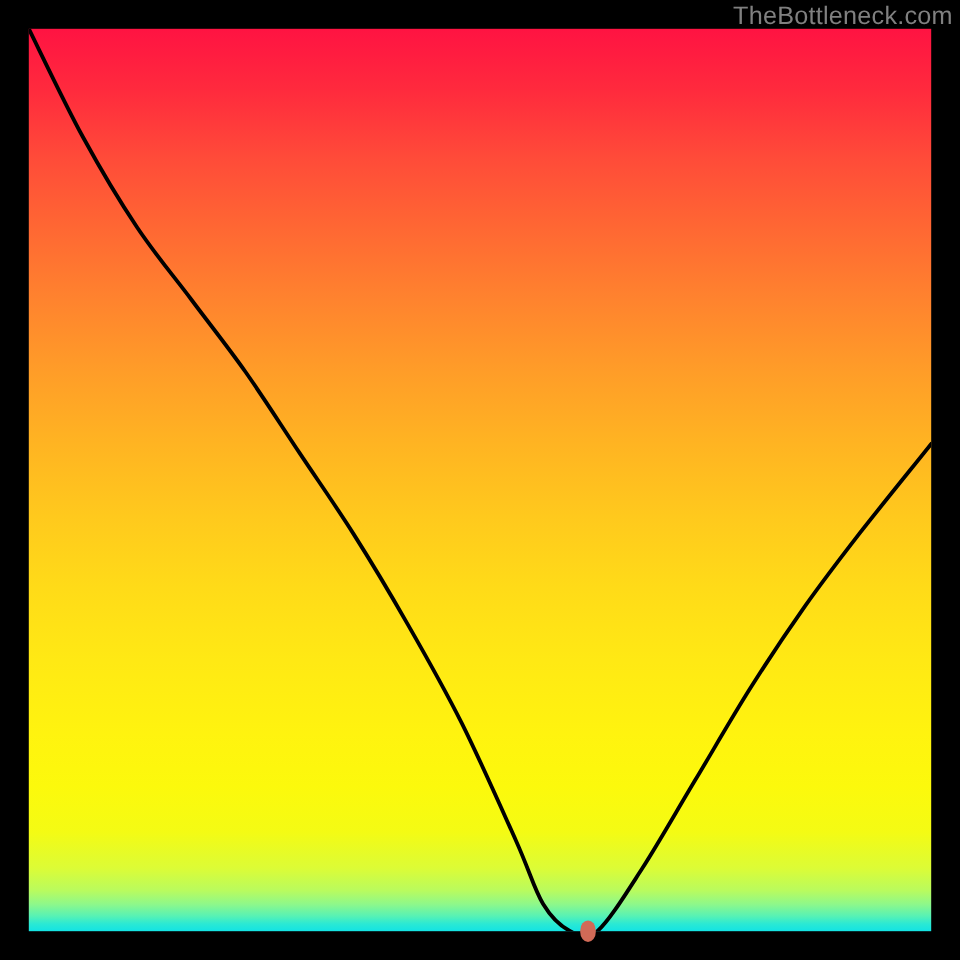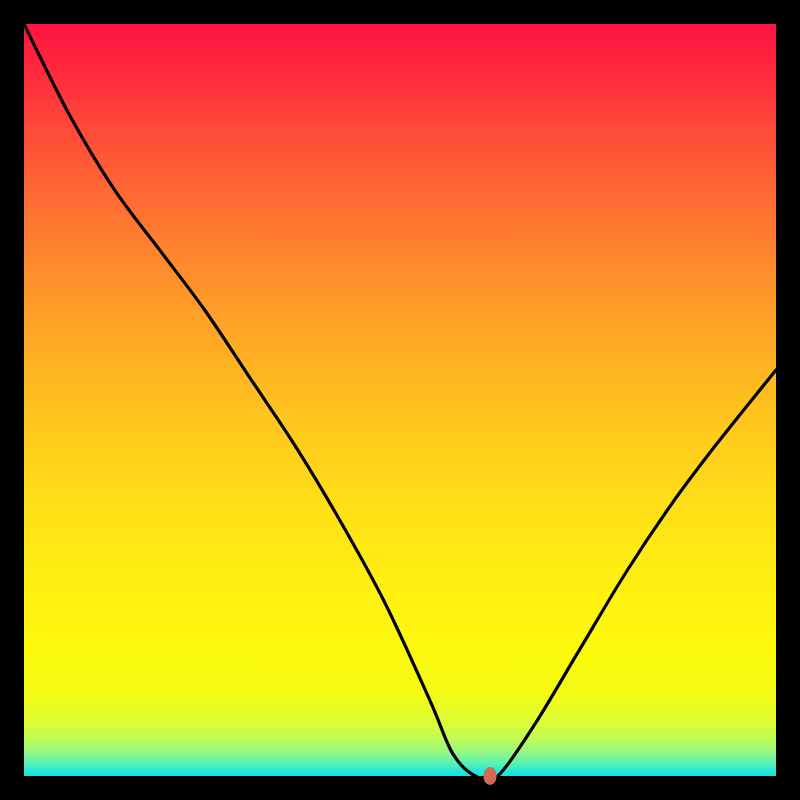--- a/index.html
+++ b/index.html
@@ -70,20 +70,21 @@
     border-radius: 7px / 9px;
     background: #d16a57;
     transform: translate(-50%, -50%);
   }
 </style>
 </head>
 <body>
 
 <div class="frame">
 
+  <div class="watermark">TheBottleneck.com</div>
 
   <div class="plot">
     <svg class="curve" width="752" height="752" viewBox="0 0 752 752">
       <path fill="none" stroke="#000" stroke-width="3.2" stroke-linecap="round" d="M 0.0 0.0 C 7.5 15.0, 30.1 62.7, 45.1 90.2 C 60.2 117.8, 75.2 142.9, 90.2 165.4 C 105.3 188.0, 120.3 205.5, 135.4 225.6 C 150.4 245.7, 165.4 264.5, 180.5 285.8 C 195.5 307.1, 210.6 330.9, 225.6 353.4 C 240.6 376.0, 255.7 397.3, 270.7 421.1 C 285.8 444.9, 300.8 470.0, 315.8 496.3 C 330.9 522.6, 345.9 549.0, 361.0 579.0 C 376.0 609.1, 394.8 651.7, 406.1 676.8 C 417.4 701.9, 421.1 716.9, 428.6 729.4 C 436.2 742.0, 443.7 748.2, 451.2 752.0 C 458.7 755.8, 463.7 760.8, 473.8 752.0 C 483.8 743.2, 497.6 720.7, 511.4 699.4 C 525.1 678.1, 541.4 649.2, 556.5 624.2 C 571.5 599.1, 586.6 572.8, 601.6 549.0 C 616.6 525.1, 631.7 502.6, 646.7 481.3 C 661.8 460.0, 674.3 443.7, 691.8 421.1 C 709.4 398.6, 742.0 358.5, 752.0 345.9"></path>
     </svg>
     <div class="marker" style="left: 466.24px; top: 752px; background: rgb(209, 106, 87);"></div>
   </div>
 
 </div>
 

